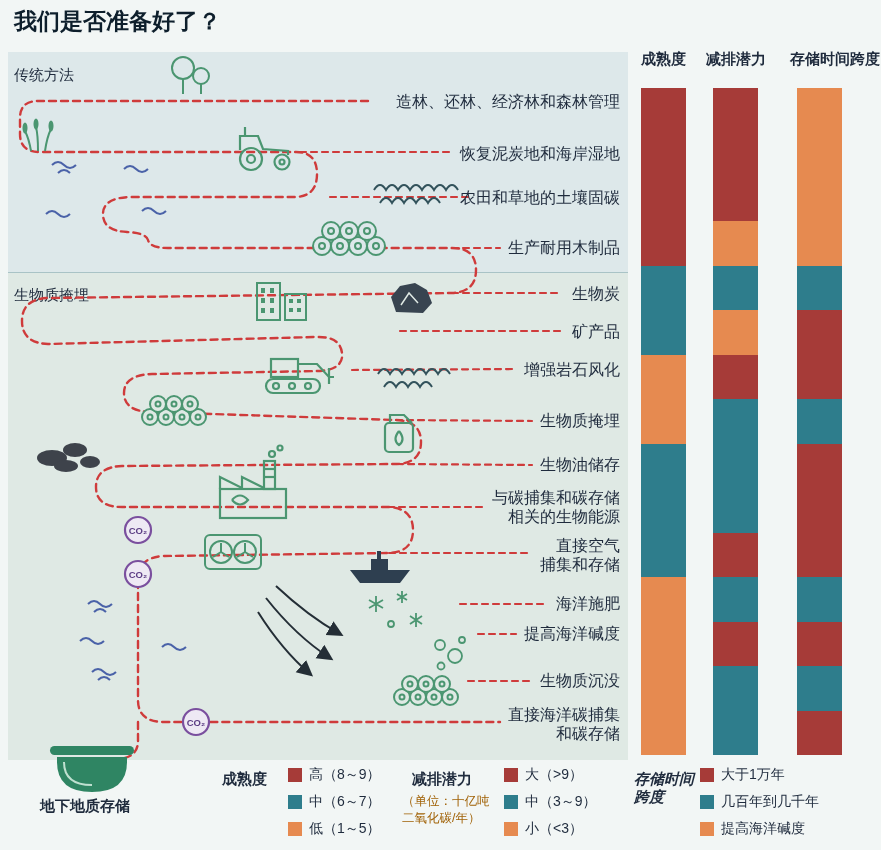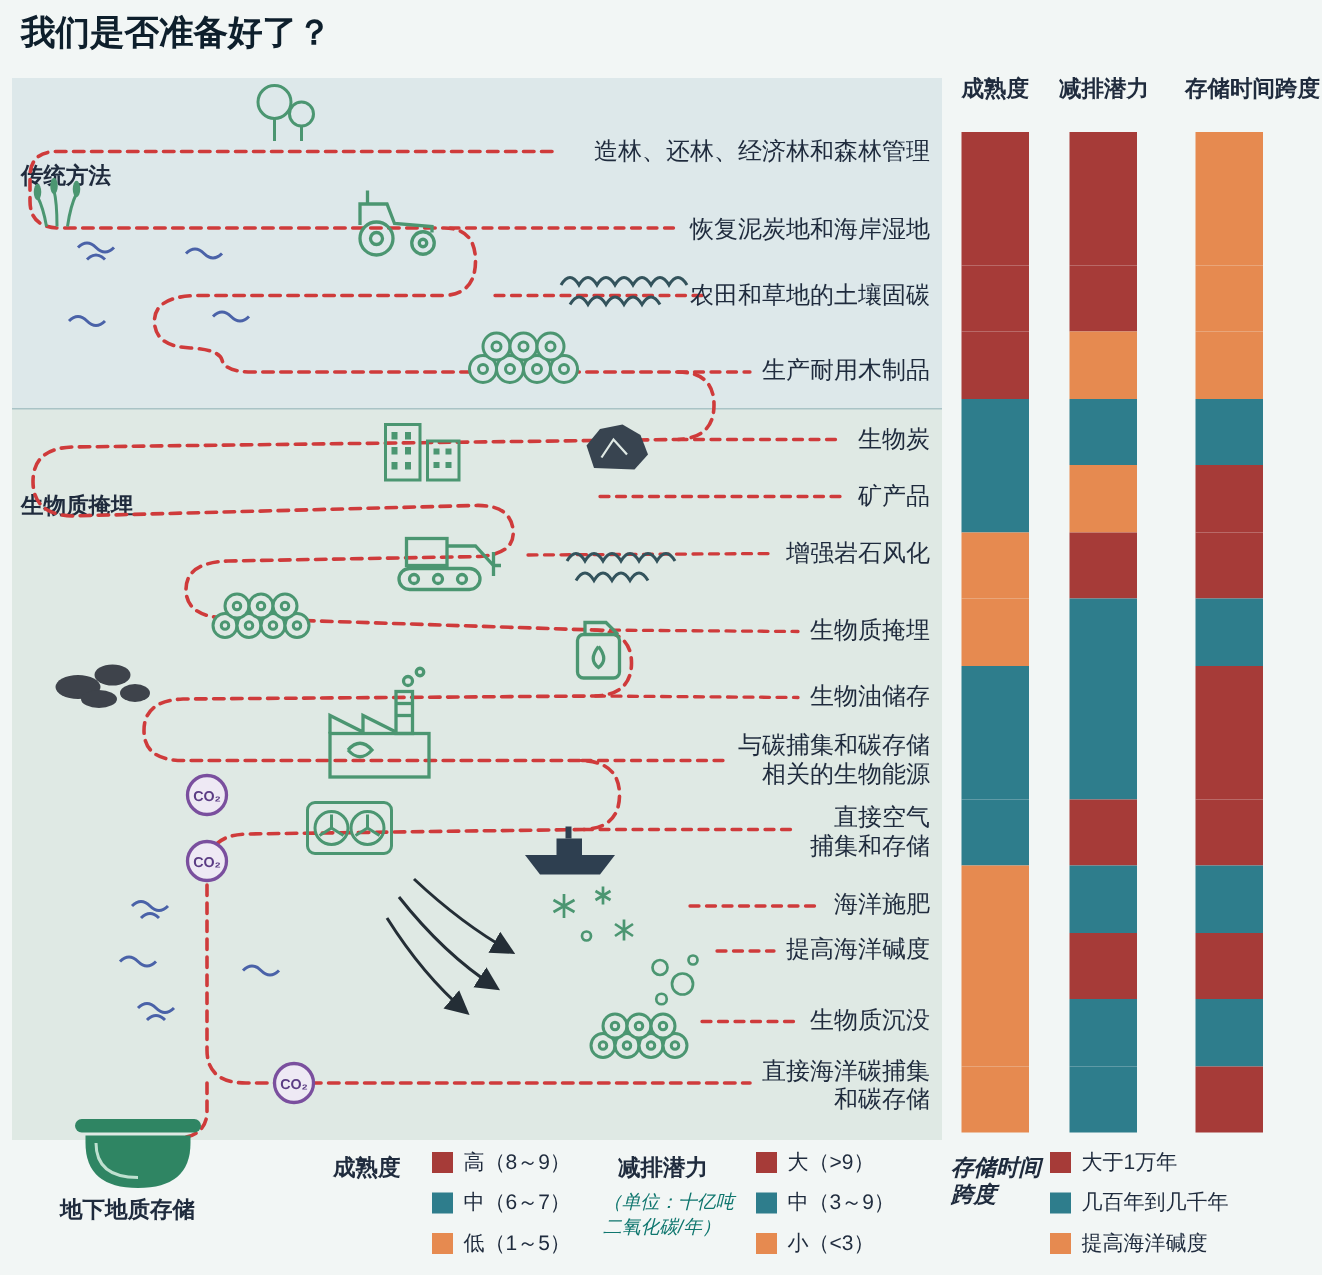--- a/index.html
+++ b/index.html
@@ -5,41 +5,41 @@
   html,body{margin:0;padding:0;}
   body{
     width:881px;height:850px;position:relative;overflow:hidden;
     background:#f2f6f5;color:#1f2b3d;
     font-family:"Liberation Sans","DejaVu Sans",sans-serif;
   }
   #page-title{position:absolute;left:14px;top:6px;margin:0;font-size:23px;font-weight:bold;color:#0e1f2c;}
   .panel{position:absolute;left:8px;top:52px;width:620px;height:708px;}
   .panel-top{position:absolute;left:0;top:0;width:100%;height:220px;background:#dde8ea;}
   .panel-bottom{position:absolute;left:0;top:220px;width:100%;height:488px;background:#dfe9e4;border-top:1px solid #a9c3c6;box-sizing:border-box;}
-  .section-label{position:absolute;font-size:15px;font-weight:bold;color:#1f2b3d;margin-top:42px;}
+  .section-label{position:absolute;font-size:15px;font-weight:normal;color:#1f2b3d;}
   #sec-trad{left:6px;top:14px;}
   #sec-innov{left:6px;top:234px;}
   #art{position:absolute;left:0;top:0;pointer-events:none;}
   #method-labels{position:absolute;left:0;top:0;width:881px;height:850px;pointer-events:none;}
   .method-label{position:absolute;right:261px;text-align:right;font-size:16px;line-height:19px;white-space:pre-line;color:#1f2b3d;}
   .col-header{position:absolute;top:50px;font-size:15px;font-weight:bold;color:#1f2b3d;white-space:nowrap;}
   #hdr-maturity{left:641px;}
   #hdr-potential{left:706px;}
   #hdr-storage{left:790px;}
   .ratings-col{position:absolute;top:88px;width:45px;height:667px;display:flex;flex-direction:column;}
   #col-maturity{left:641px;}
   #col-potential{left:713px;}
   #col-storage{left:797px;}
   .rating-cell{flex:1;}
   .legend{position:absolute;left:0;top:0;width:881px;height:850px;}
   .legend-group-title{position:absolute;font-size:15px;font-weight:bold;white-space:pre-line;line-height:18px;}
   .legend-items{position:absolute;display:flex;flex-direction:column;gap:9px;}
   .legend-item{display:flex;align-items:center;gap:7px;font-size:14px;white-space:nowrap;}
   .legend-swatch{width:14px;height:14px;flex:none;display:inline-block;}
-  .legend-note{position:absolute;font-size:12.5px;line-height:17px;color:#0f766e;font-style:italic;}
+  .legend-note{position:absolute;font-size:12.5px;line-height:17px;color:#a16207;}
   #storage-label{position:absolute;left:40px;top:797px;font-size:15px;font-weight:bold;}
 </style>
 </head>
 <body>
 
 <h1 id="page-title">我们是否准备好了？</h1>
 
 <div class="panel">
   <div class="panel-top"></div>
   <div class="panel-bottom"></div>

